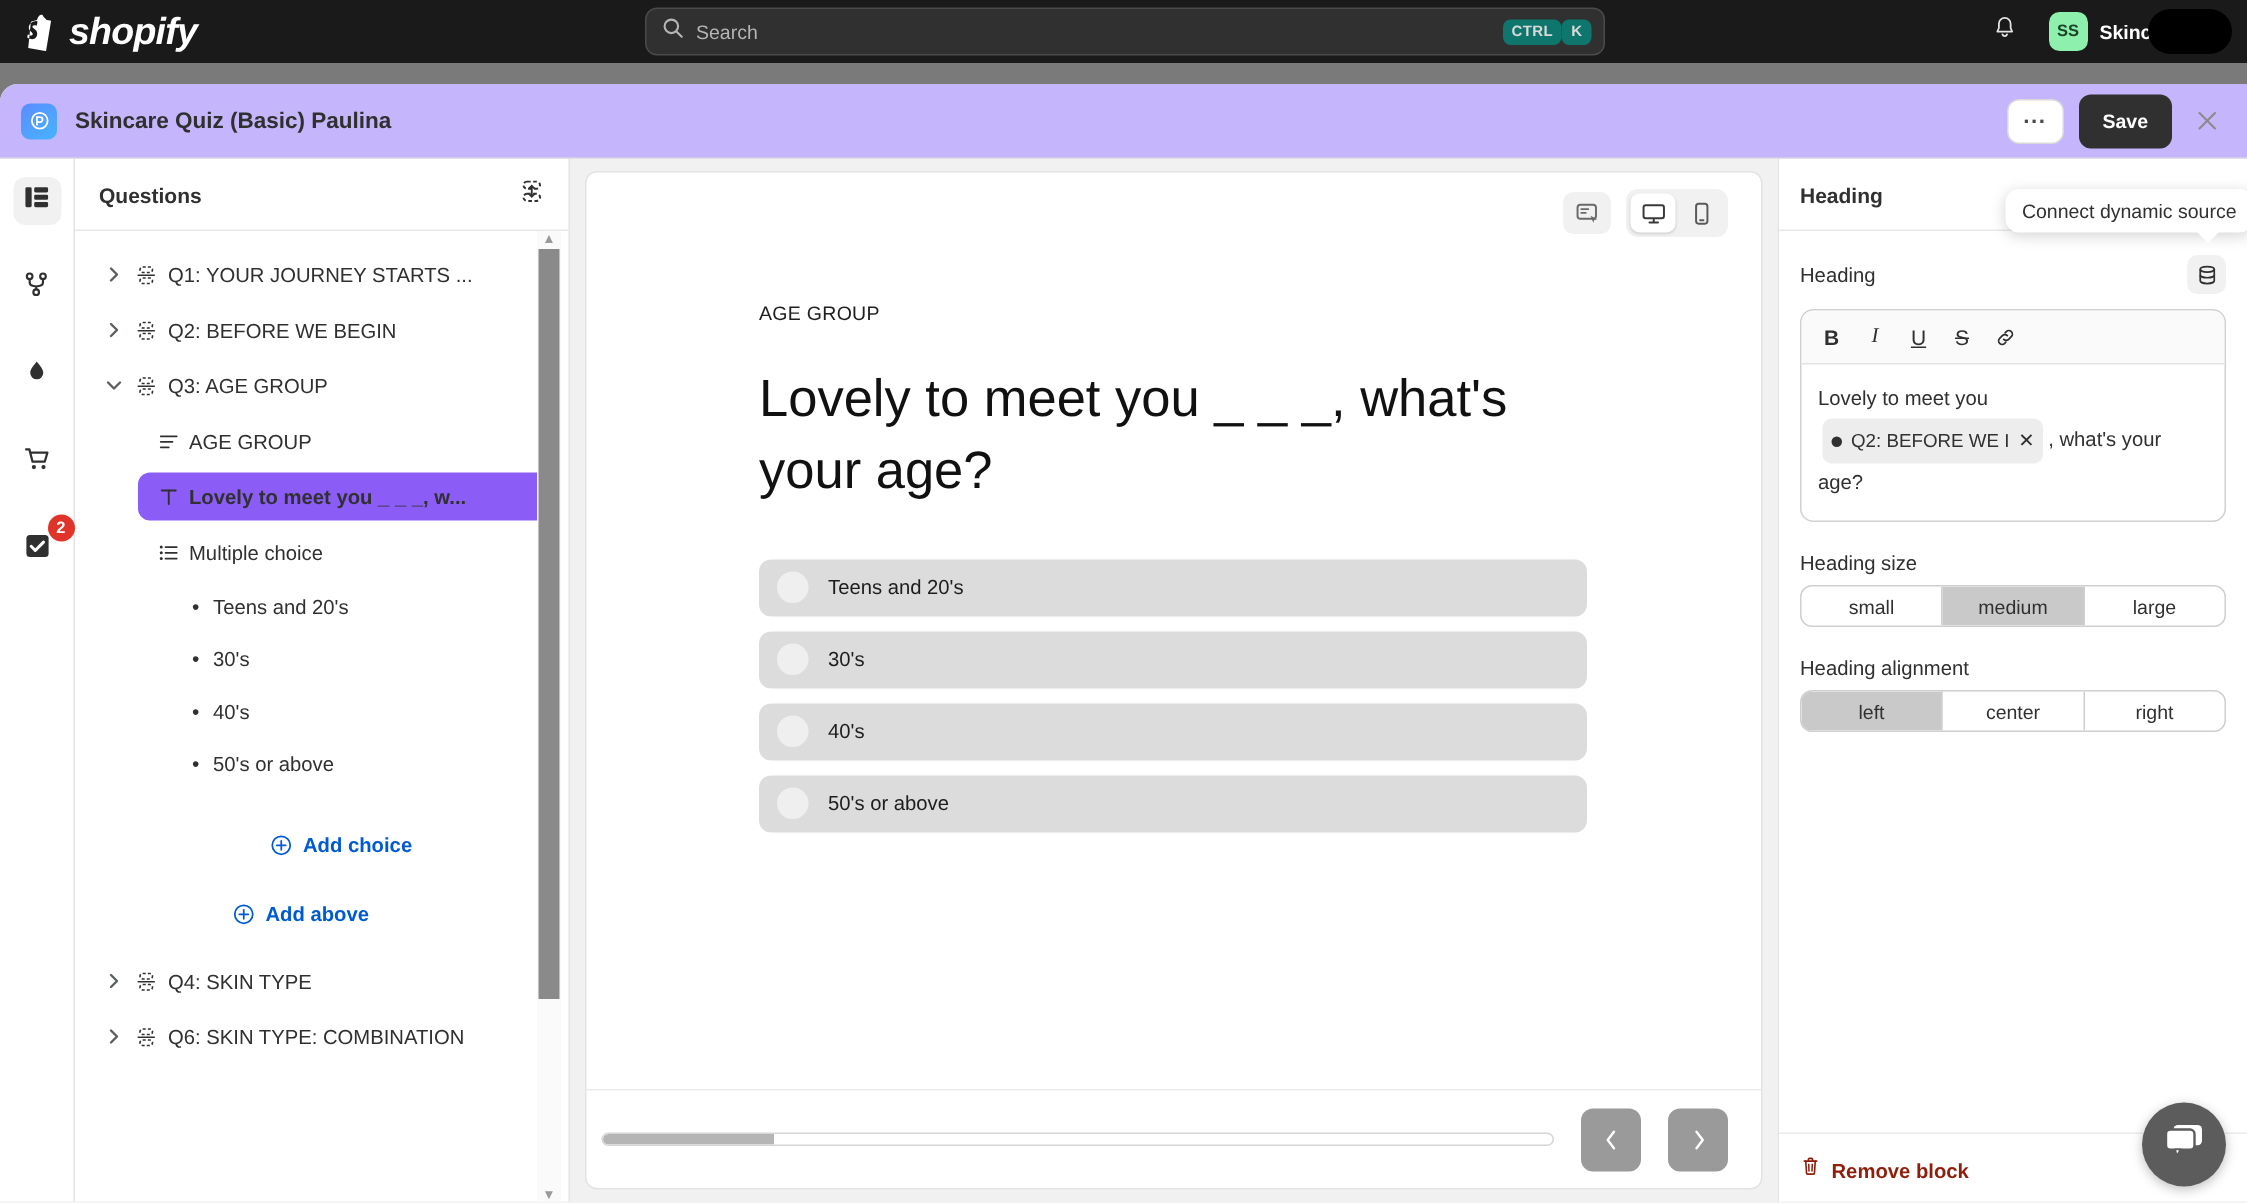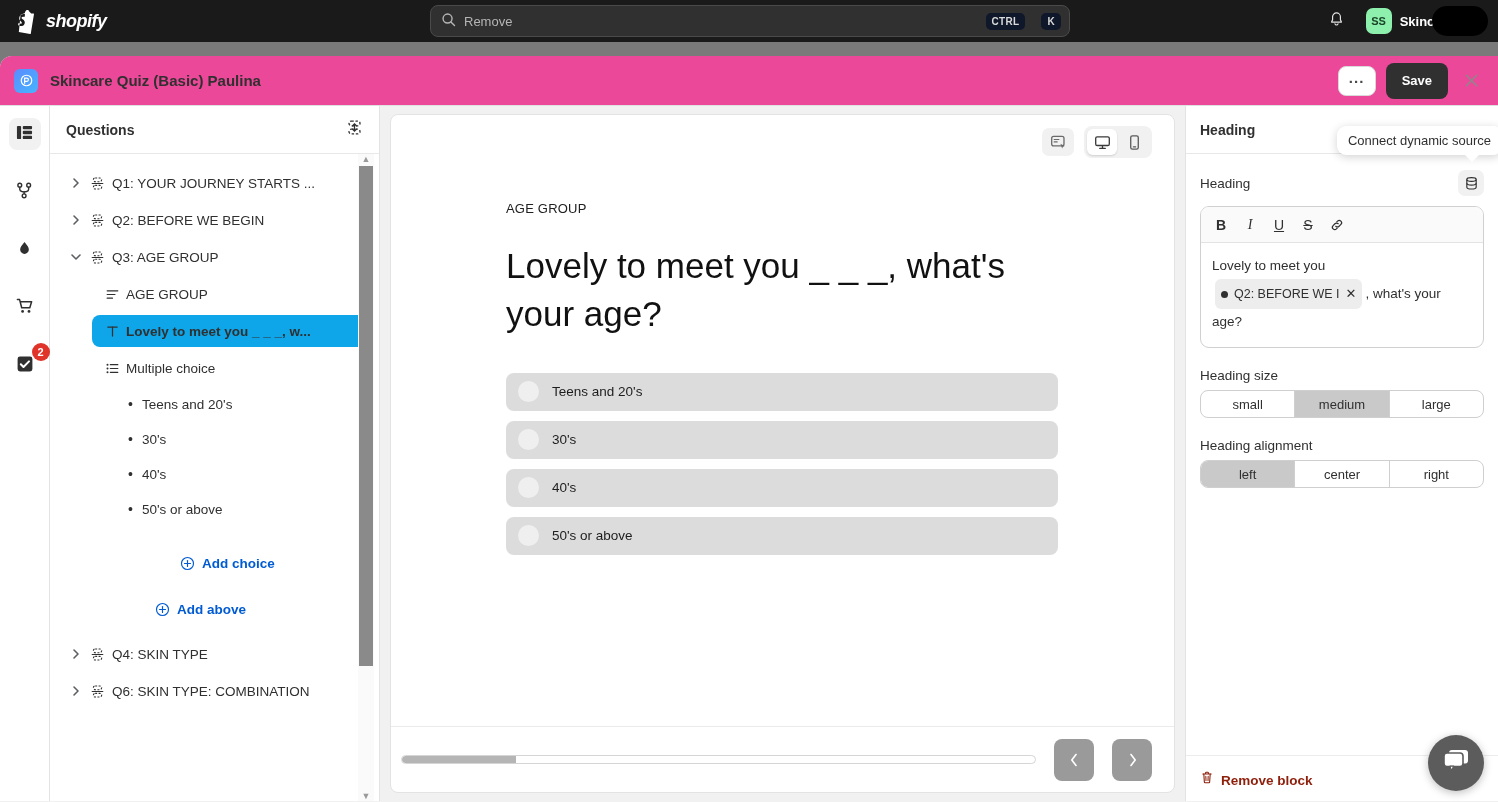--- a/index.html
+++ b/index.html
@@ -16,41 +16,41 @@
     width: 1498px; height: 42px;
     background: #1a1a1a;
     display: flex; align-items: center;
   }
   .shopify-logo {
     display: flex; align-items: center; gap: 8px;
     margin-left: 14px;
   }
   .shopify-logo svg { display: block; }
   .shopify-wordmark {
-    color: #fff; font-size: 18px; font-weight: bold;
+    color: #fff; font-size: 25px; font-weight: bold;
     font-style: italic; letter-spacing: -0.5px;
   }
   .topbar-search {
     position: absolute; left: 430px; top: 5px;
     width: 640px; height: 32px;
     background: #303030;
     border: 1px solid #4a4a4a;
     border-radius: 8px;
     display: flex; align-items: center;
     padding: 0 8px 0 10px;
   }
   .topbar-search .srch-icon { flex: 0 0 auto; margin-right: 8px; }
   .topbar-search .srch-text {
     color: #b5b5b5; font-size: 13px; flex: 1;
   }
   .kbd {
-    background: #0f172a; color: #d9d9d9;
+    background: #0f766e; color: #d9d9d9;
     font-size: 10px; font-weight: bold;
     border-radius: 5px; padding: 3px 6px;
-    margin-left: 16px; letter-spacing: 0.3px;
+    margin-left: 0; letter-spacing: 0.3px;
   }
   .topbar-right {
     position: absolute; right: 10px; top: 0;
     height: 42px; display: flex; align-items: center; gap: 12px;
   }
   .bell-btn {
     width: 28px; height: 28px; border-radius: 7px;
     display: flex; align-items: center; justify-content: center;
   }
   .user-chip {
@@ -73,21 +73,21 @@
   
   .app-frame {
     position: absolute; top: 56px; left: 0;
     width: 1498px; height: 746px;
     background: #f1f1f1;
     border-top-left-radius: 12px;
     overflow: hidden;
   }
   .app-header {
     height: 50px; width: 100%;
-    background: #ec4899;
+    background: #c4b5fd;
     border-bottom: 1px solid #e0e0e0;
     display: flex; align-items: center;
     padding: 0 14px 0 14px;
   }
   .app-icon {
     width: 24px; height: 24px; border-radius: 6px;
     background: linear-gradient(140deg,#5b8cff,#46b4ff);
     display: flex; align-items: center; justify-content: center;
     margin-right: 12px; flex: 0 0 auto;
   }
@@ -179,21 +179,21 @@
     margin-right: 4px;
   }
   .q-row .q-label { white-space: nowrap; overflow: hidden; text-overflow: ellipsis; }
 
   .q-sub {
     display: flex; align-items: center;
     height: 32px; margin: 5px 12px 5px 42px;
     border-radius: 8px; padding: 0 8px;
     font-size: 13.5px; color: #303030;
   }
-  .q-sub.selected { background: #0ea5e9; font-weight: bold; }
+  .q-sub.selected { background: #8b5cf6; font-weight: bold; }
   .q-sub .s-ico {
     width: 24px; flex: 0 0 24px;
     display: flex; align-items: center; justify-content: center;
     margin-right: 2px;
   }
   .q-sub .s-label { white-space: nowrap; overflow: hidden; text-overflow: ellipsis; }
 
   .q-choice {
     display: flex; align-items: center;
     height: 30px; margin-left: 78px;
@@ -434,21 +434,21 @@
     <span class="shopify-wordmark">shopify</span>
   </div>
 
   <div class="topbar-search">
     <span class="srch-icon">
       <svg width="15" height="15" viewBox="0 0 16 16">
         <circle cx="7" cy="7" r="4.8" fill="none" stroke="#b5b5b5" stroke-width="1.5"></circle>
         <line x1="10.6" y1="10.6" x2="14.4" y2="14.4" stroke="#b5b5b5" stroke-width="1.5" stroke-linecap="round"></line>
       </svg>
     </span>
-    <span class="srch-text">Remove</span>
+    <span class="srch-text">Search</span>
     <span class="kbd">CTRL</span>
     <span class="kbd">K</span>
   </div>
 
   <div class="topbar-right">
     <div class="bell-btn">
       <span>
         <svg width="17" height="17" viewBox="0 0 20 20">
           <path d="M10 2.3a4.6 4.6 0 0 0-4.6 4.6v3.3L4.2 13h11.6l-1.2-2.8V6.9A4.6 4.6 0 0 0 10 2.3z" fill="none" stroke="#e3e3e3" stroke-width="1.4" stroke-linejoin="round"></path>
           <path d="M8.2 15.2a1.9 1.9 0 0 0 3.6 0" fill="none" stroke="#e3e3e3" stroke-width="1.4" stroke-linecap="round"></path>

